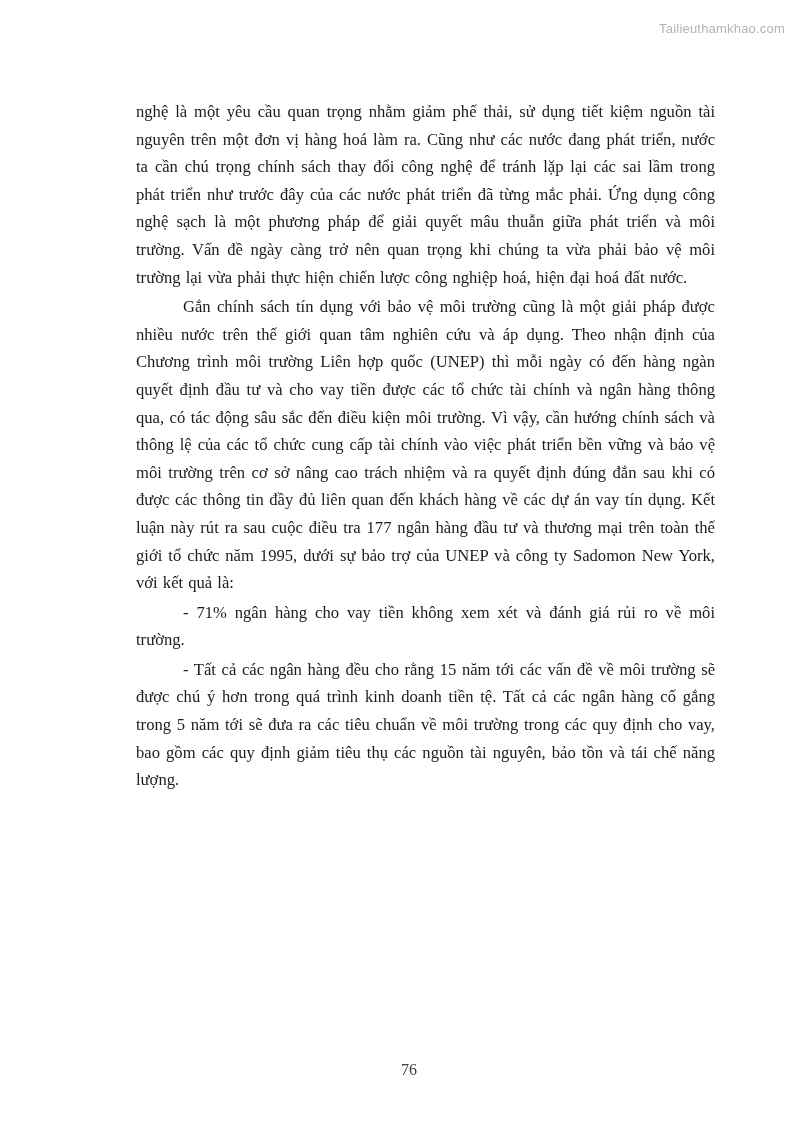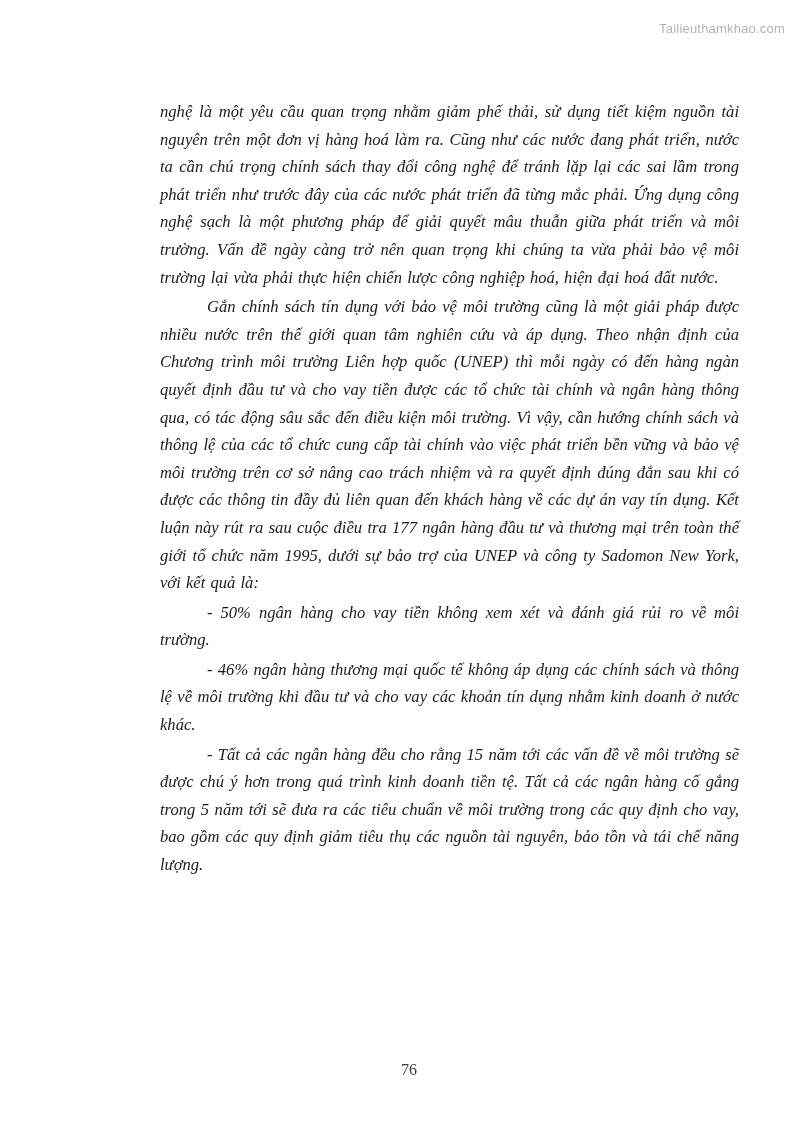--- a/index.html
+++ b/index.html
@@ -17,23 +17,22 @@
     top: 9px;
     right: 13px;
     font-family: "Liberation Sans", sans-serif;
     font-size: 13px;
     color: #b4b4b4;
     letter-spacing: 0.2px;
   }
   .content {
     position: absolute;
     top: 86px;
-    left: 148px;
+    left: 124px;
     width: 579px;
-    font-style: italic;
   }
   .content p {
     font-size: 16.6px;
     line-height: 27.6px;
     text-align: justify;
     color: #1b1b1b;
     margin: 0 0 2px 0;
     word-spacing: 1px;
   }
   .content p.indent {
@@ -50,18 +49,17 @@
   }
 </style>
 </head>
 <body>
 
 <div class="watermark">Tailieuthamkhao.com</div>
 
 <div class="content">
   <p>nghệ là một yêu cầu quan trọng nhằm giảm phế thải, sử dụng tiết kiệm nguồn tài nguyên trên một đơn vị hàng hoá làm ra. Cũng như các nước đang phát triển, nước ta cần chú trọng chính sách thay đổi công nghệ để tránh lặp lại các sai lầm trong phát triển như trước đây của các nước phát triển đã từng mắc phải. Ứng dụng công nghệ sạch là một phương pháp để giải quyết mâu thuẫn giữa phát triển và môi trường. Vấn đề ngày càng trở nên quan trọng khi chúng ta vừa phải bảo vệ môi trường lại vừa phải thực hiện chiến lược công nghiệp hoá, hiện đại hoá đất nước.</p>
   <p class="indent">Gắn chính sách tín dụng với bảo vệ môi trường cũng là một giải pháp được nhiều nước trên thế giới quan tâm nghiên cứu và áp dụng. Theo nhận định của Chương trình môi trường Liên hợp quốc (UNEP) thì mỗi ngày có đến hàng ngàn quyết định đầu tư và cho vay tiền được các tổ chức tài chính và ngân hàng thông qua, có tác động sâu sắc đến điều kiện môi trường. Vì vậy, cần hướng chính sách và thông lệ của các tổ chức cung cấp tài chính vào việc phát triển bền vững và bảo vệ môi trường trên cơ sở nâng cao trách nhiệm và ra quyết định đúng đắn sau khi có được các thông tin đầy đủ liên quan đến khách hàng về các dự án vay tín dụng. Kết luận này rút ra sau cuộc điều tra 177 ngân hàng đầu tư và thương mại trên toàn thế giới tổ chức năm 1995, dưới sự bảo trợ của UNEP và công ty Sadomon New York, với kết quả là:</p>
-  <p class="indent">- 50% ngân hàng cho vay tiền không xem xét và đánh giá rủi ro về môi trường.</p>
-  <p class="indent">- 46% ngân hàng thương mại quốc tế không áp dụng các chính sách và thông lệ về môi trường khi đầu tư và cho vay các khoản tín dụng nhằm kinh doanh ở nước khác.</p>
+  <p class="indent">- 71% ngân hàng cho vay tiền không xem xét và đánh giá rủi ro về môi trường.</p>
   <p class="indent">- Tất cả các ngân hàng đều cho rằng 15 năm tới các vấn đề về môi trường sẽ được chú ý hơn trong quá trình kinh doanh tiền tệ. Tất cả các ngân hàng cố gắng trong 5 năm tới sẽ đưa ra các tiêu chuẩn về môi trường trong các quy định cho vay, bao gồm các quy định giảm tiêu thụ các nguồn tài nguyên, bảo tồn và tái chế năng lượng.</p>
 </div>
 
 <div class="page-number">76</div>
 
 </body></html>

